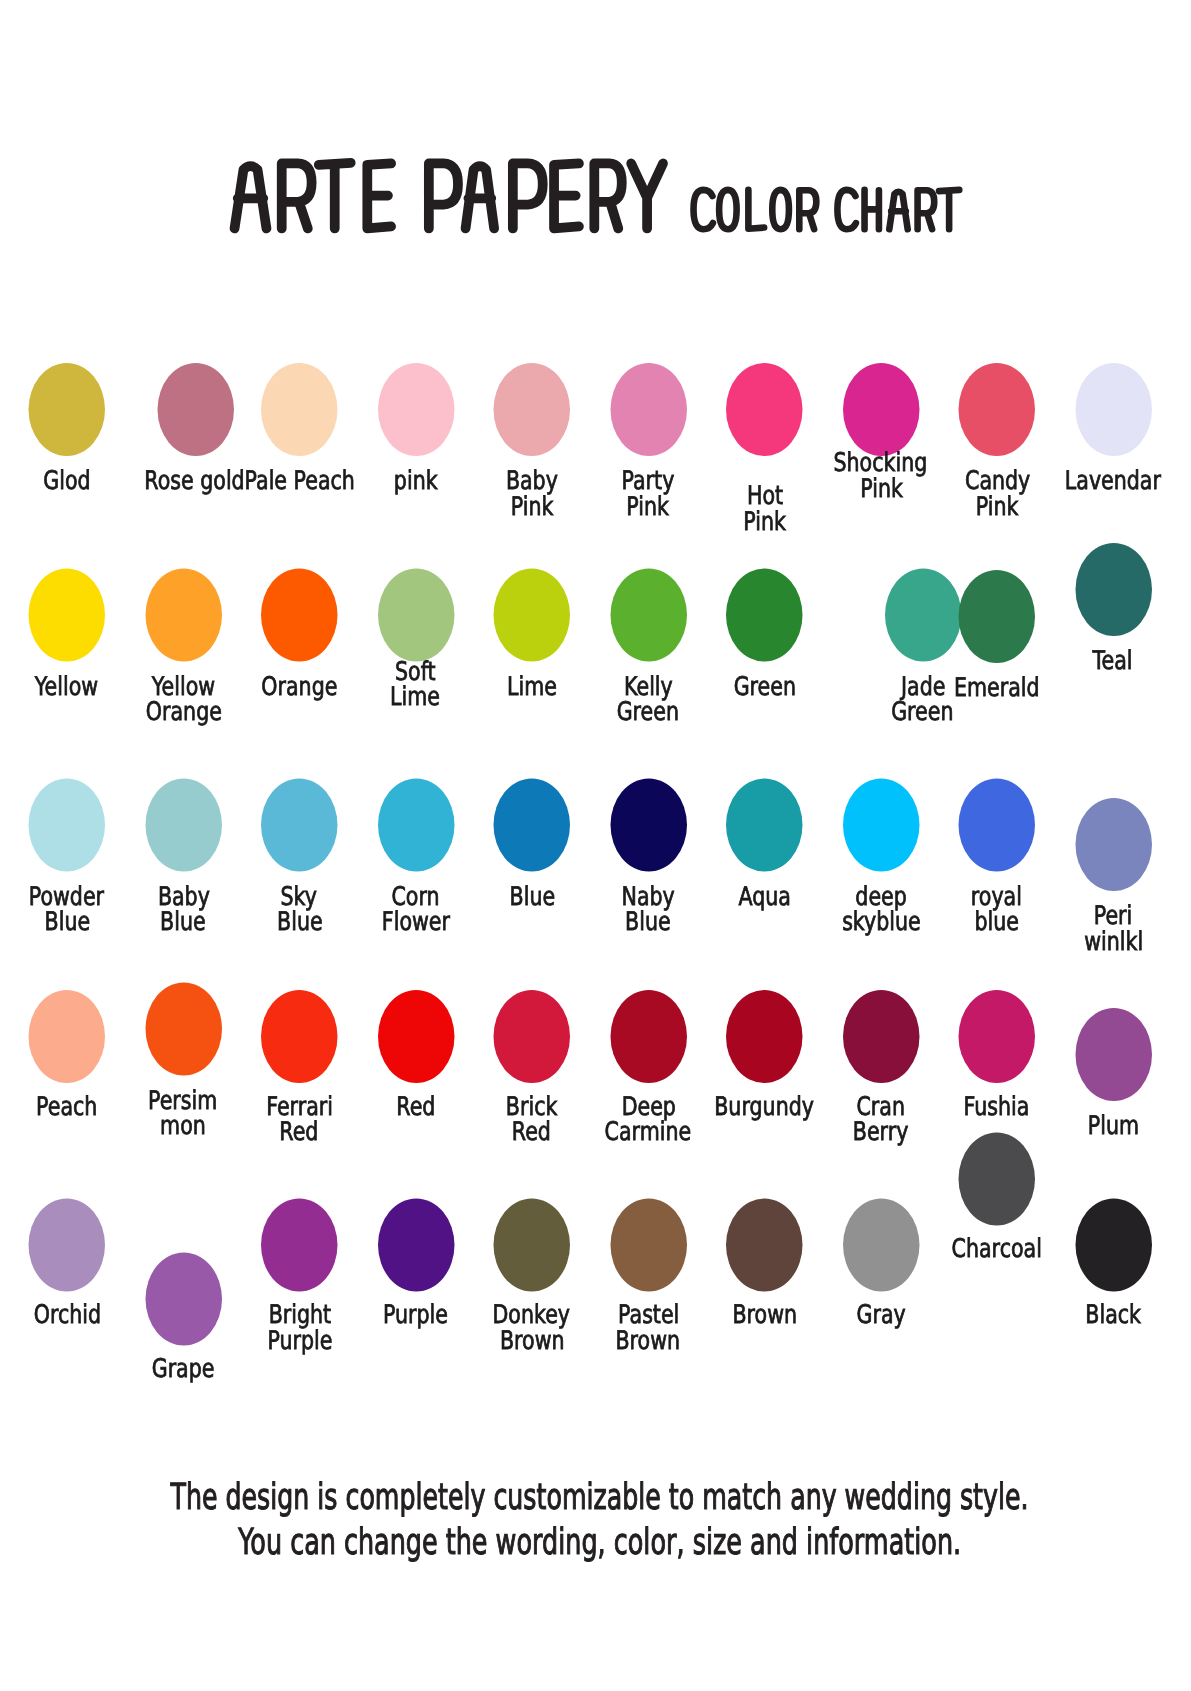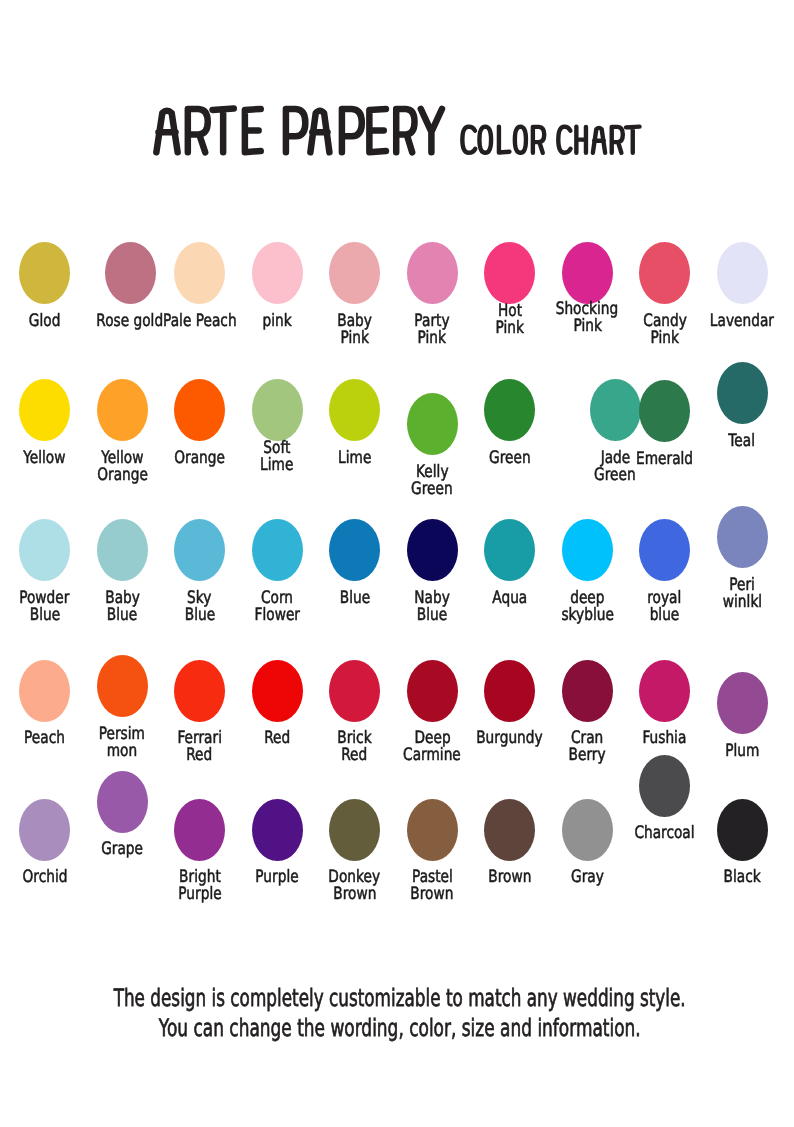--- a/index.html
+++ b/index.html
@@ -104,21 +104,21 @@
       </div>
       <div class="sw-cell" style="left:393.2px;top:241.5px">
         <div class="sw-dot" style="top: 0px; background-color: rgb(227, 131, 178);"></div>
         <div class="sw-label" style="top:71.1px">
           <span class="lbl-line">Party</span><br>
           <span class="lbl-line">Pink</span>
         </div>
       </div>
       <div class="sw-cell" style="left:470.8px;top:241.5px">
         <div class="sw-dot" style="top: 0px; background-color: rgb(245, 56, 124);"></div>
-        <div class="sw-label" style="top:61px">
+        <div class="sw-label" style="top:81px">
           <span class="lbl-line">Hot</span><br>
           <span class="lbl-line">Pink</span>
         </div>
       </div>
       <div class="sw-cell" style="left:548.4px;top:241.5px">
         <div class="sw-dot" style="top: 0px; background-color: rgb(217, 37, 143);"></div>
         <div class="sw-label" style="top:59px">
           <span class="lbl-line">Shocking</span><br>
           <span class="lbl-line">Pink</span>
         </div>
@@ -161,21 +161,21 @@
           <span class="lbl-line">Soft</span><br>
           <span class="lbl-line">Lime</span>
         </div>
       </div>
       <div class="sw-cell" style="left:315.7px;top:379.0px">
         <div class="sw-dot" style="top: 0px; background-color: rgb(188, 209, 14);"></div>
         <div class="sw-label" style="top:70.5px">
           <span class="lbl-line">Lime</span>
         </div>
       </div>
-      <div class="sw-cell" style="left:393.2px;top:393px">
+      <div class="sw-cell" style="left:393.2px;top:379.0px">
         <div class="sw-dot" style="top: 0px; background-color: rgb(91, 176, 45);"></div>
         <div class="sw-label" style="top:70.5px">
           <span class="lbl-line">Kelly</span><br>
           <span class="lbl-line">Green</span>
         </div>
       </div>
       <div class="sw-cell" style="left:470.8px;top:379.0px">
         <div class="sw-dot" style="top: 0px; background-color: rgb(40, 134, 47);"></div>
         <div class="sw-label" style="top:70.5px">
           <span class="lbl-line">Green</span>
@@ -254,21 +254,21 @@
           <span class="lbl-line">skyblue</span>
         </div>
       </div>
       <div class="sw-cell" style="left:625.7px;top:519.3px">
         <div class="sw-dot" style="top: 0px; background-color: rgb(63, 104, 224);"></div>
         <div class="sw-label" style="top:70.8px">
           <span class="lbl-line">royal</span><br>
           <span class="lbl-line">blue</span>
         </div>
       </div>
-      <div class="sw-cell" style="left:703.0px;top:506px">
+      <div class="sw-cell" style="left:703.0px;top:532px">
         <div class="sw-dot" style="top: 0px; background-color: rgb(121, 133, 188);"></div>
         <div class="sw-label" style="top:70.8px">
           <span class="lbl-line">Peri</span><br>
           <span class="lbl-line">winlkl</span>
         </div>
       </div>
       <div class="sw-cell" style="left:5.6px;top:659.5px">
         <div class="sw-dot" style="top: 0px; background-color: rgb(252, 172, 140);"></div>
         <div class="sw-label" style="top:70.8px">
           <span class="lbl-line">Peach</span>
@@ -332,21 +332,21 @@
         <div class="sw-label" style="top:70.8px">
           <span class="lbl-line">Plum</span>
         </div>
       </div>
       <div class="sw-cell" style="left:5.6px;top:798.8px">
         <div class="sw-dot" style="top: 0px; background-color: rgb(169, 141, 188);"></div>
         <div class="sw-label" style="top:70.2px">
           <span class="lbl-line">Orchid</span>
         </div>
       </div>
-      <div class="sw-cell" style="left:83.1px;top:771px">
+      <div class="sw-cell" style="left:83.1px;top:835px">
         <div class="sw-dot" style="top: 0px; background-color: rgb(151, 89, 168);"></div>
         <div class="sw-label" style="top:70.2px">
           <span class="lbl-line">Grape</span>
         </div>
       </div>
       <div class="sw-cell" style="left:160.6px;top:798.8px">
         <div class="sw-dot" style="top: 0px; background-color: rgb(148, 45, 145);"></div>
         <div class="sw-label" style="top:70.2px">
           <span class="lbl-line">Bright</span><br>
           <span class="lbl-line">Purple</span>

